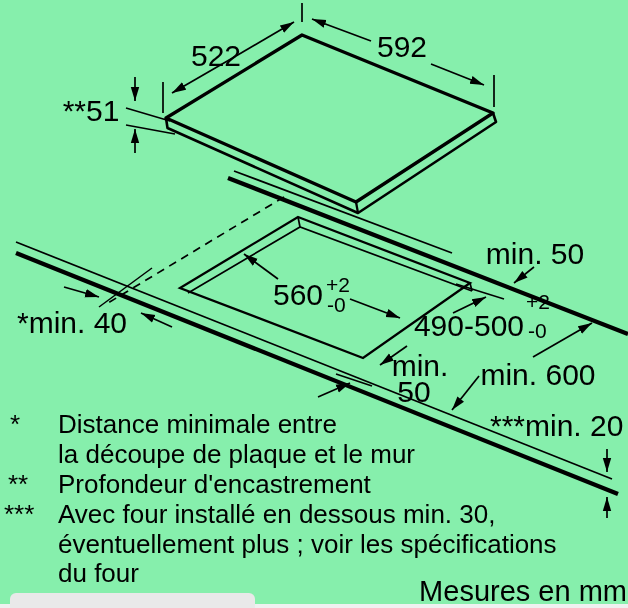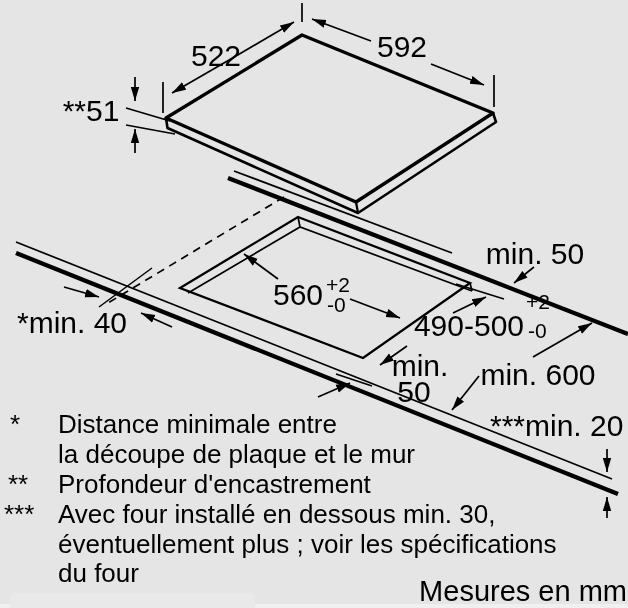--- a/index.html
+++ b/index.html
@@ -1,16 +1,16 @@
 <!DOCTYPE html>
 <html><head>
 <meta charset="utf-8">
 <style>
   html,body{margin:0;padding:0;background:#ffffff;}
-  .stage{position:relative;width:628px;height:608px;background:#e5e5e5;overflow:hidden;
+  .stage{position:relative;width:628px;height:608px;background:#86efac;overflow:hidden;
          font-family:"Liberation Sans", sans-serif;}
   svg{display:block;}
   text{fill:#000000;font-family:"Liberation Sans", sans-serif;}
   .dim{font-size:30px;}
   .sup{font-size:21px;}
   .foot{font-size:26px;}
   .units{font-size:29px;}
   .ln{stroke:#000000;fill:none;}
   .w1{stroke-width:1.5px;}
   .w16{stroke-width:1.7px;}

